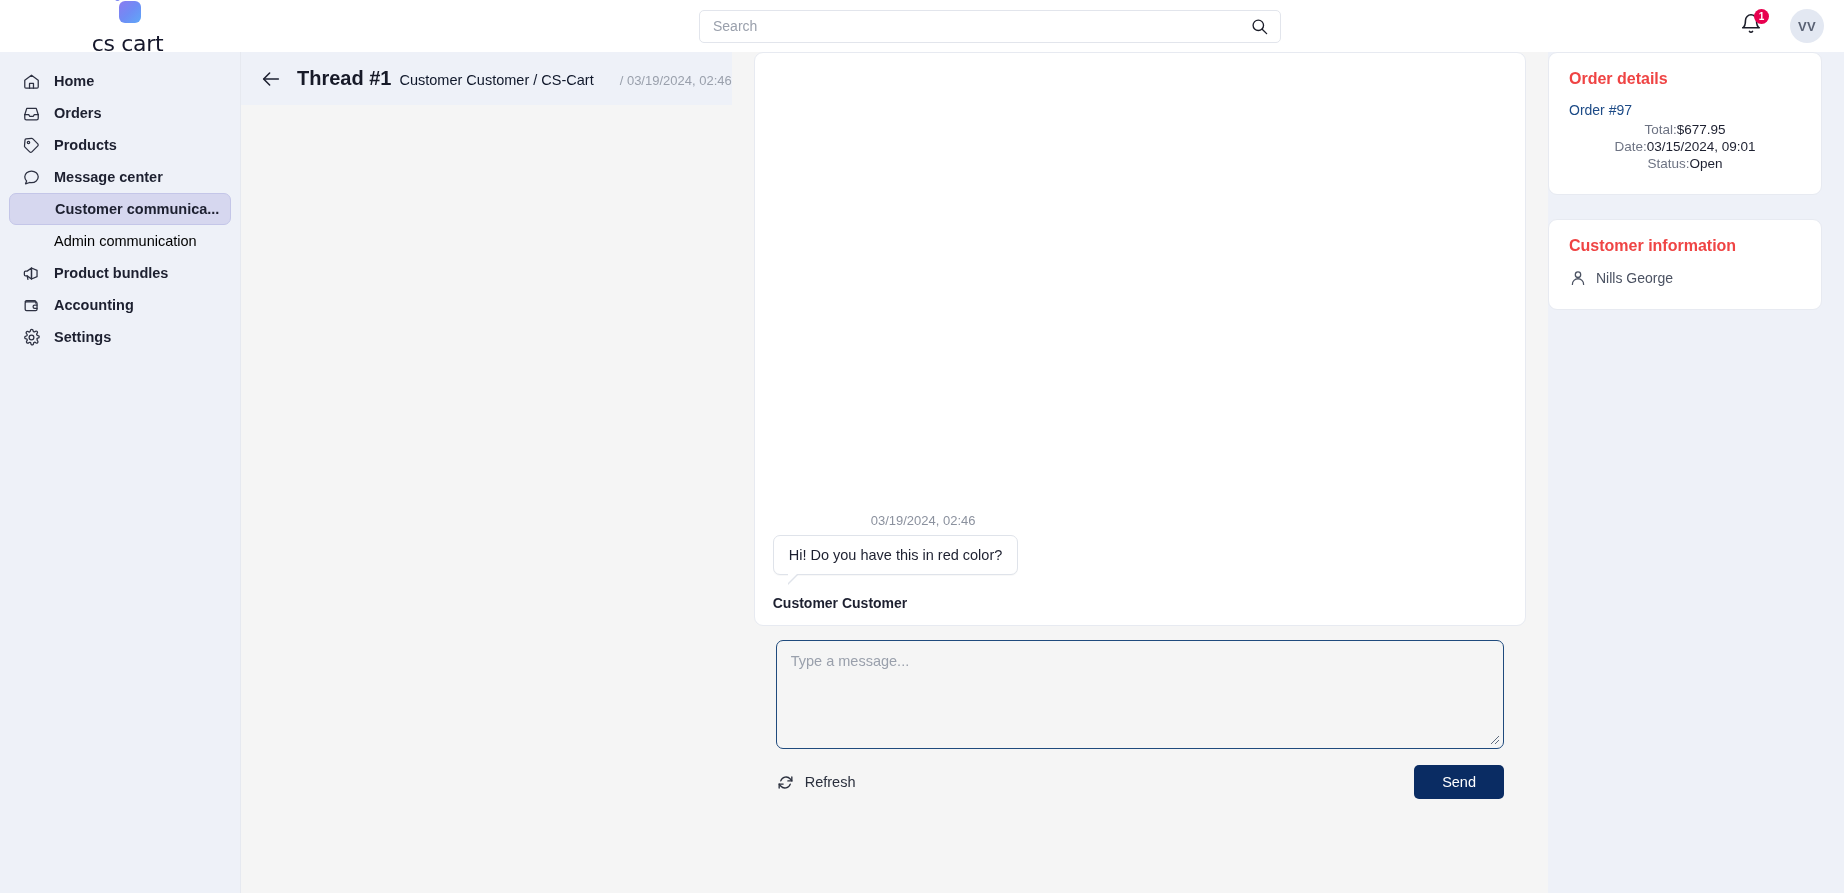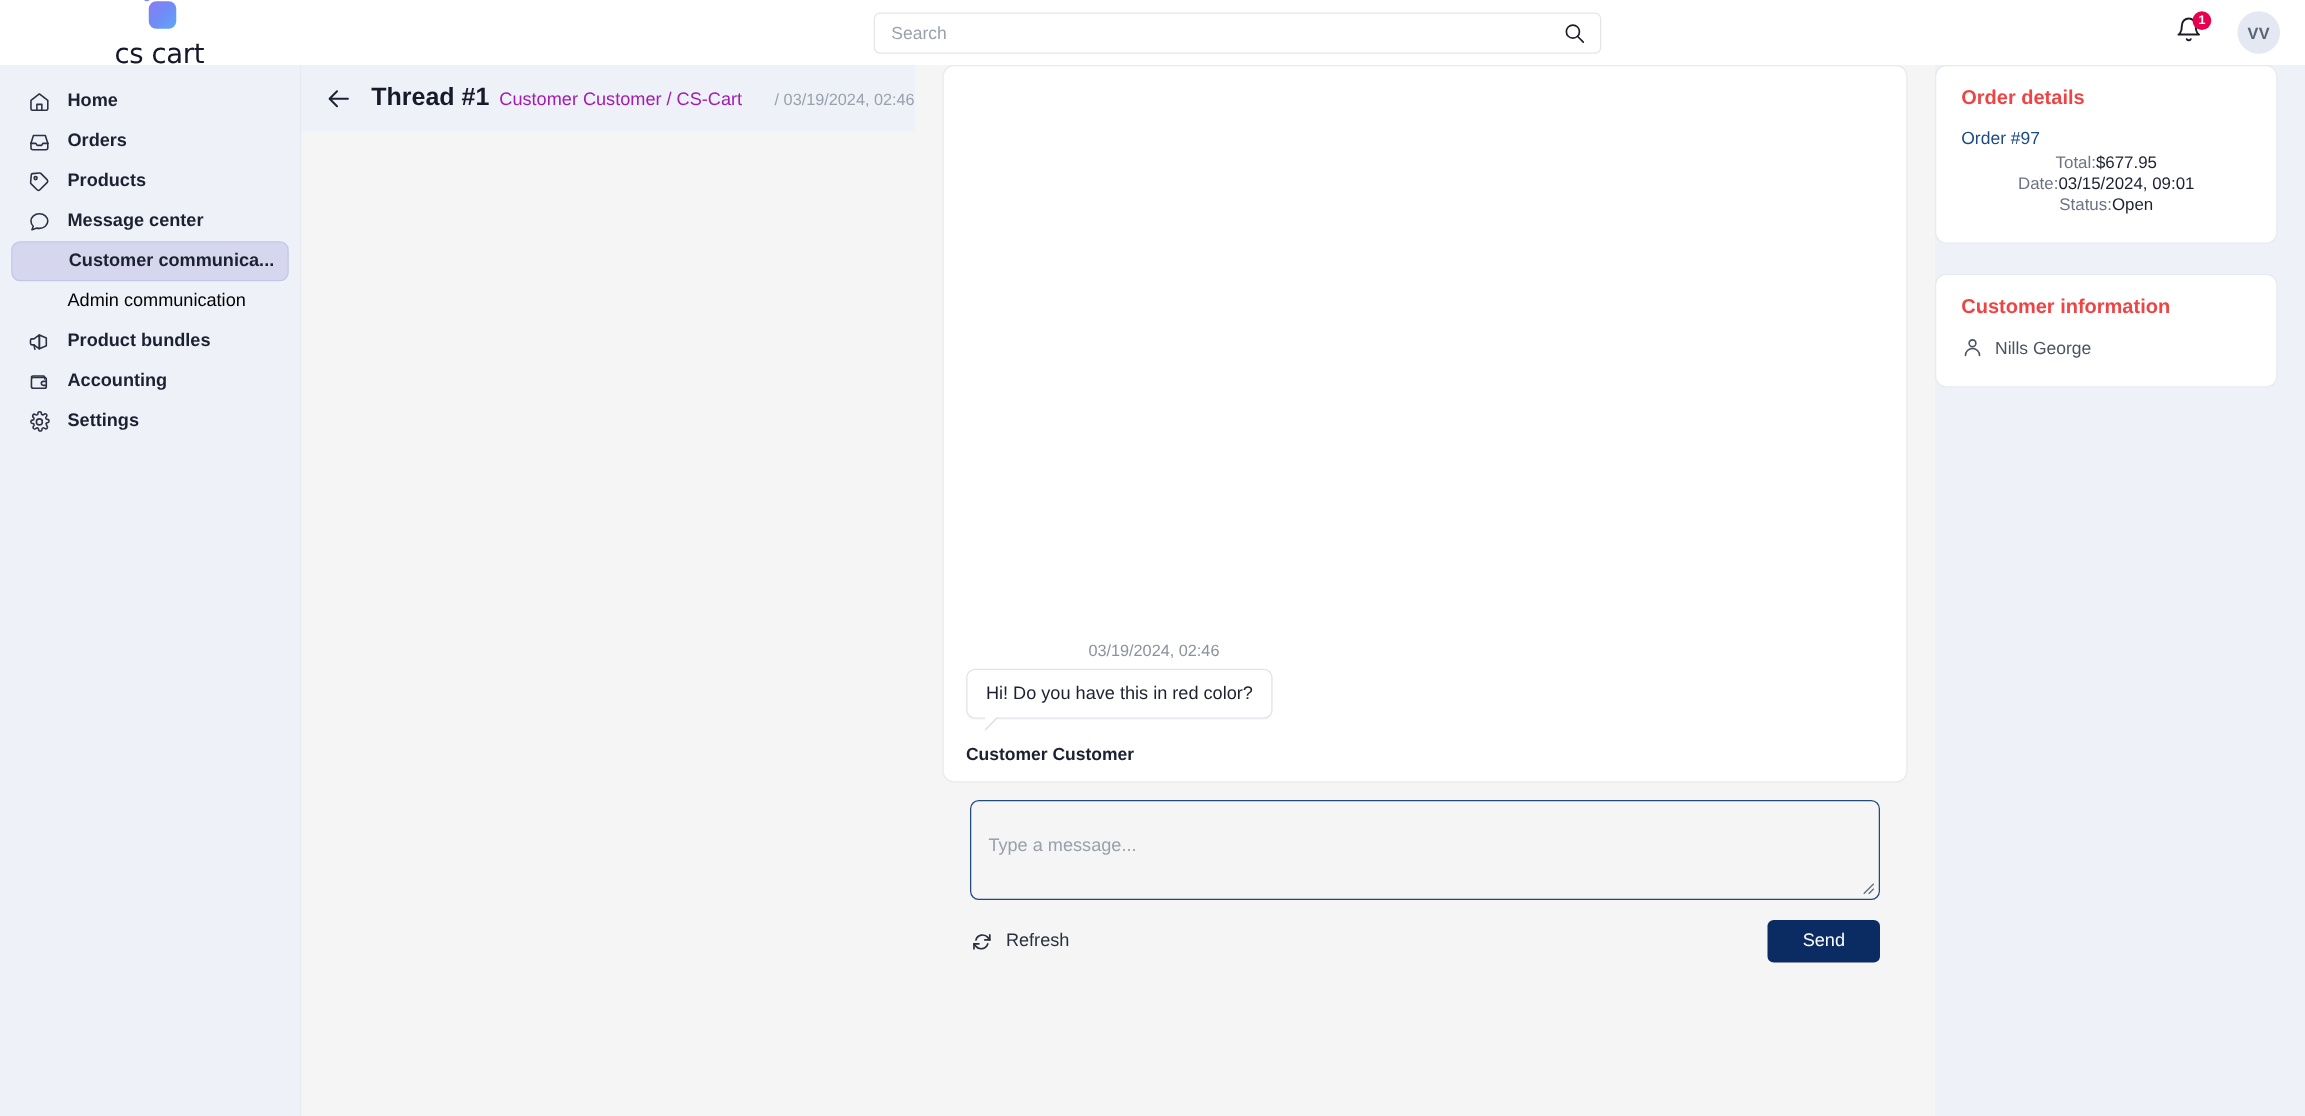--- a/index.html
+++ b/index.html
@@ -122,21 +122,21 @@
     background: #eef1f8;
     display: flex; align-items: center;
     padding-left: 18px; gap: 14px;
   }
   .back-btn {
     width: 24px; height: 24px; color: #1d2030; cursor: pointer;
     display: flex; align-items: center; justify-content: center;
   }
   .title-line { display: flex; align-items: baseline; gap: 8px; }
   .thread-title { font-size: 20px; font-weight: bold; color: #171a28; }
-  .thread-sub { font-size: 14.5px; color: #a21caf; }
+  .thread-sub { font-size: 14.5px; color: #0f172a; }
   .thread-date { font-size: 13px; color: #9aa0ac; margin-left: 18px; }
 
   .workarea { flex: 1; display: flex; min-height: 0; }
 
   
   .chatcol {
     flex: 1; min-width: 0;
     display: flex; flex-direction: column;
     padding: 0 22px 0 22px;
   }
@@ -180,24 +180,24 @@
     border-left: 10px solid #fff;
     border-bottom: 10px solid transparent;
   }
   .msg-author {
     font-size: 14px; font-weight: bold; color: #1d2030;
     margin-top: 20px;
   }
 
   .composer { padding: 14px 22px 0 22px; }
   .composer textarea {
-    width: 100%; height: 80px;
+    width: 100%; height: 109px;
     border: 1px solid #1f4a7d; border-radius: 7px;
     background: #f5f5f5;
-    padding: 28px 14px;
+    padding: 12px 14px;
     font-size: 14.5px; color: #1d2030;
     font-family: "Liberation Sans", sans-serif;
     outline: none; resize: none;
     display: block;
   }
   .composer textarea::placeholder { color: #9aa0ac; }
   .composer-wrap { position: relative; }
   .grip {
     position: absolute; right: 4px; bottom: 4px;
     width: 10px; height: 10px; pointer-events: none; color: #5f6b7d;

